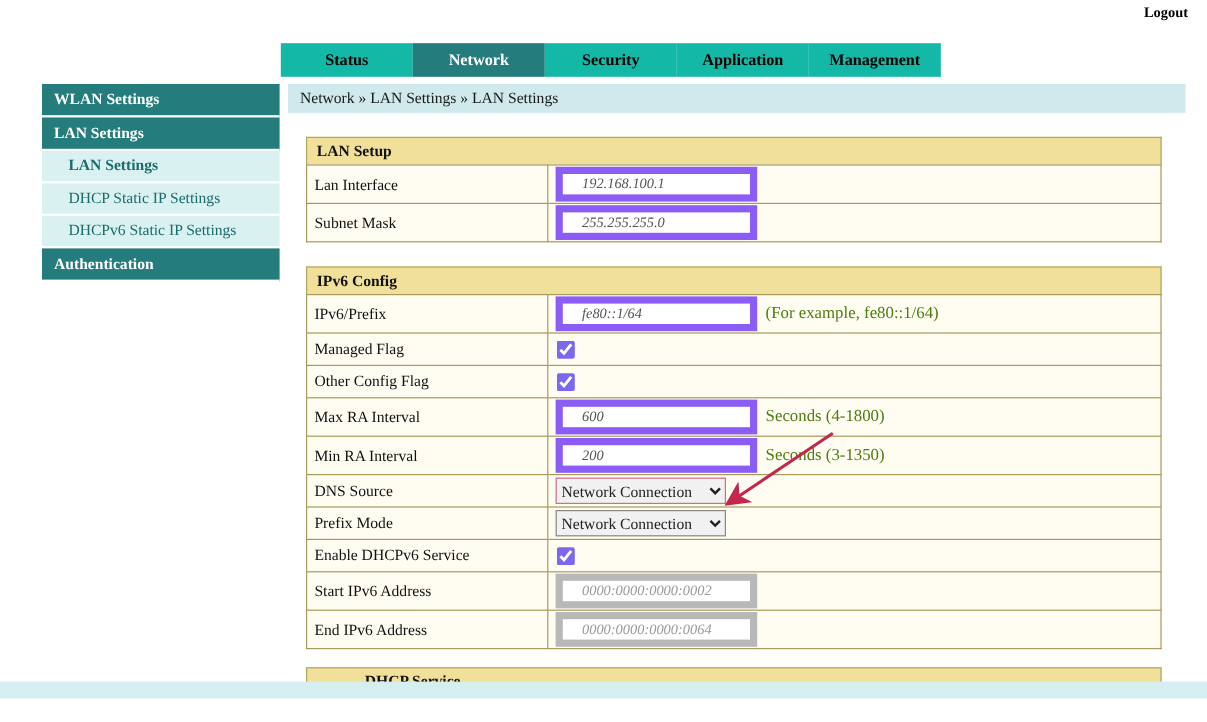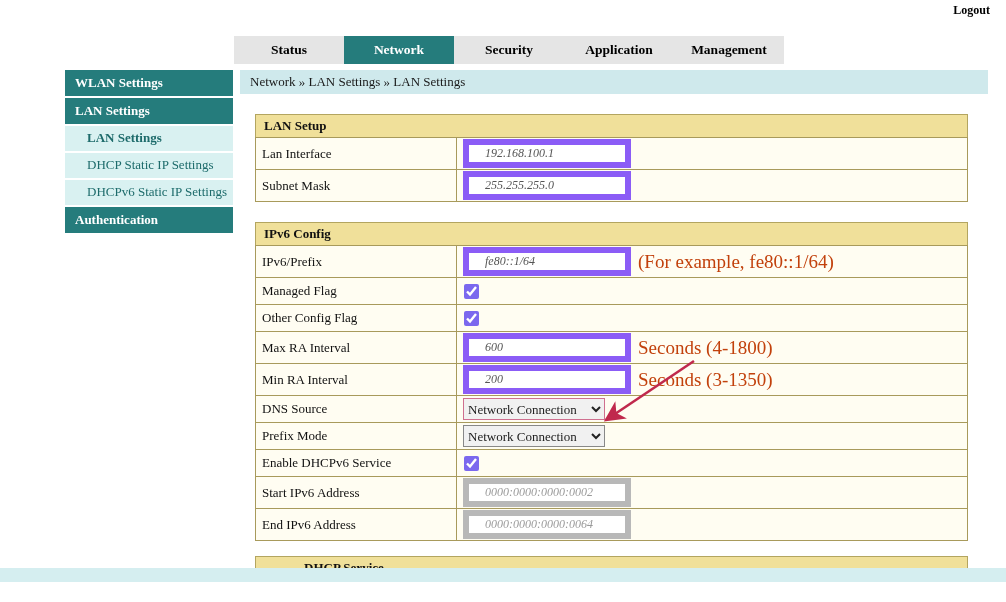--- a/index.html
+++ b/index.html
@@ -6,25 +6,25 @@
   body{
     width:1006px;height:602px;position:relative;overflow:hidden;
     background:#ffffff;
     font-family:"Liberation Serif", serif;
     -webkit-font-smoothing:antialiased;
   }
   
   .logout{position:absolute;top:3px;right:16px;font-size:12px;font-weight:bold;color:#000;text-decoration:none;cursor:pointer;}
   
   .tabbar{position:absolute;top:36px;left:234px;display:flex;}
-  .tab{width:110px;height:28px;line-height:28px;text-align:center;font-size:13.5px;font-weight:bold;color:#000;cursor:pointer;background:#e5e5e5;}
+  .tab{width:110px;height:28px;line-height:28px;text-align:center;font-size:13.5px;font-weight:bold;color:#000;cursor:pointer;background:#14b8a6;}
   .tab.active{background:#257c7c;color:#fff;}
   
   .sidebar{position:absolute;top:70px;left:35px;width:198px;}
-  .side-item{border-bottom:2px solid #fff;cursor:pointer;margin-left:30px;}
+  .side-item{border-bottom:2px solid #fff;cursor:pointer;}
   .side-header{background:#257c7c;color:#fff;font-weight:bold;font-size:13px;padding:5px 0 5px 10px;}
   .side-sub{background:#d9f1f1;color:#1d6b6b;font-size:13px;padding:4px 0 5px 22px;}
   .side-sub.active{font-weight:bold;}
   
   .main{position:absolute;top:70px;left:240px;width:748px;}
   .breadcrumb{background:#cfe9ec;font-size:13px;color:#1a1a1a;padding:4px 10px;}
   .content{padding:0 20px 0 15px;}
   .notice{margin-top:14px;background:#ffffcc;border:1px solid #d2d28e;padding:13px 10px;font-size:12px;color:#222;}
   .section-header{margin-top:20px;background:#f0e09a;font-weight:bold;font-size:13px;color:#111;padding:3px 8px;border:1px solid #b3a560;border-bottom:none;}
   .section-header.tight{margin-top:15px;border-bottom:1px solid #b3a560;padding-left:48px;}
@@ -35,21 +35,21 @@
     width:124px;height:15px;border:6px solid #8b5cf6;background:#fff;
     font-family:"Liberation Serif", serif;font-size:12px;color:#555;padding:1px 16px;vertical-align:middle;font-style:italic;
   }
   input.txt.dim{color:#9a9a9a;border-color:#b8b8b8;}
   select.sel{
     width:142px;height:22px;border:1px solid #888;background:#f1f1f1;
     font-family:"Liberation Serif", serif;font-size:13px;color:#222;vertical-align:middle;
   }
   select.sel.highlight{border:1px solid #cf6f8f;}
   input.chk{width:15px;height:15px;accent-color:#7b68ee;vertical-align:middle;margin:0 0 0 1px;cursor:pointer;}
-  .note{font-size:19px;color:#c2410c;margin-left:7px;vertical-align:middle;}
+  .note{font-size:14px;color:#4d7c0f;margin-left:7px;vertical-align:middle;}
   
   .footer-strip{position:absolute;left:0;top:568px;width:1006px;height:14px;background:#d5eef0;}
   
   .arrow-overlay{position:absolute;left:0;top:0;width:1006px;height:602px;pointer-events:none;}
 </style>
 </head>
 <body>
 
 <div>
 

